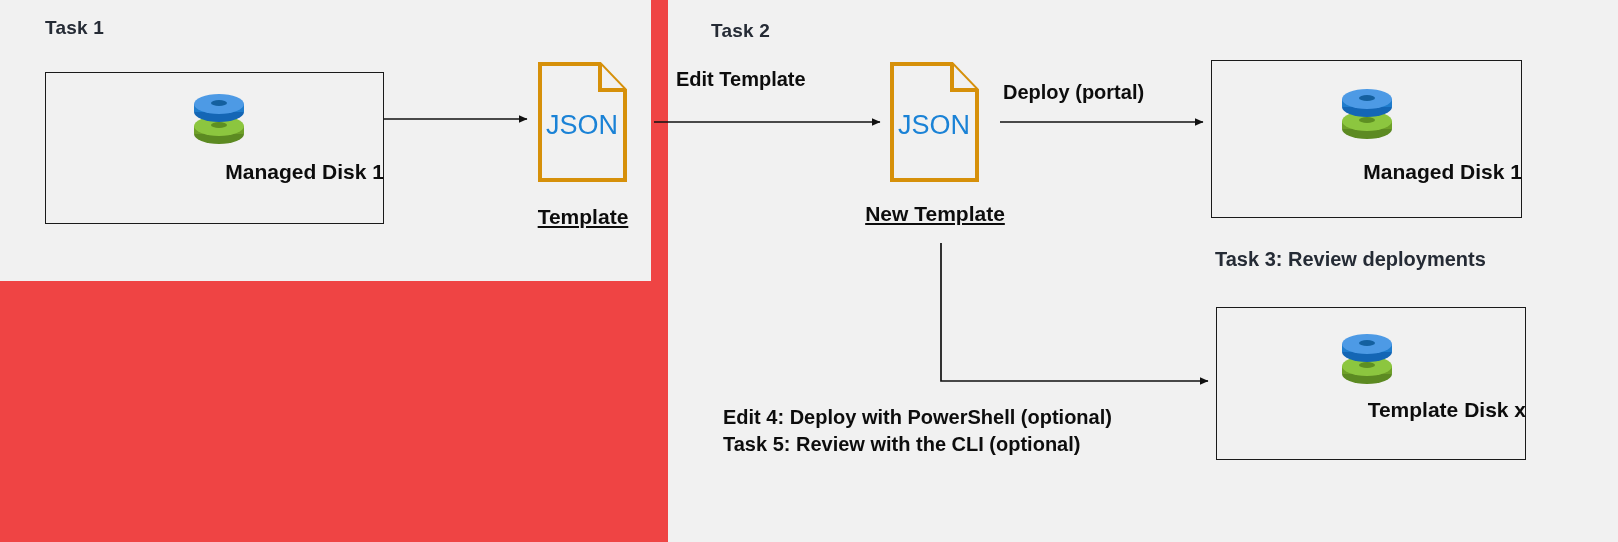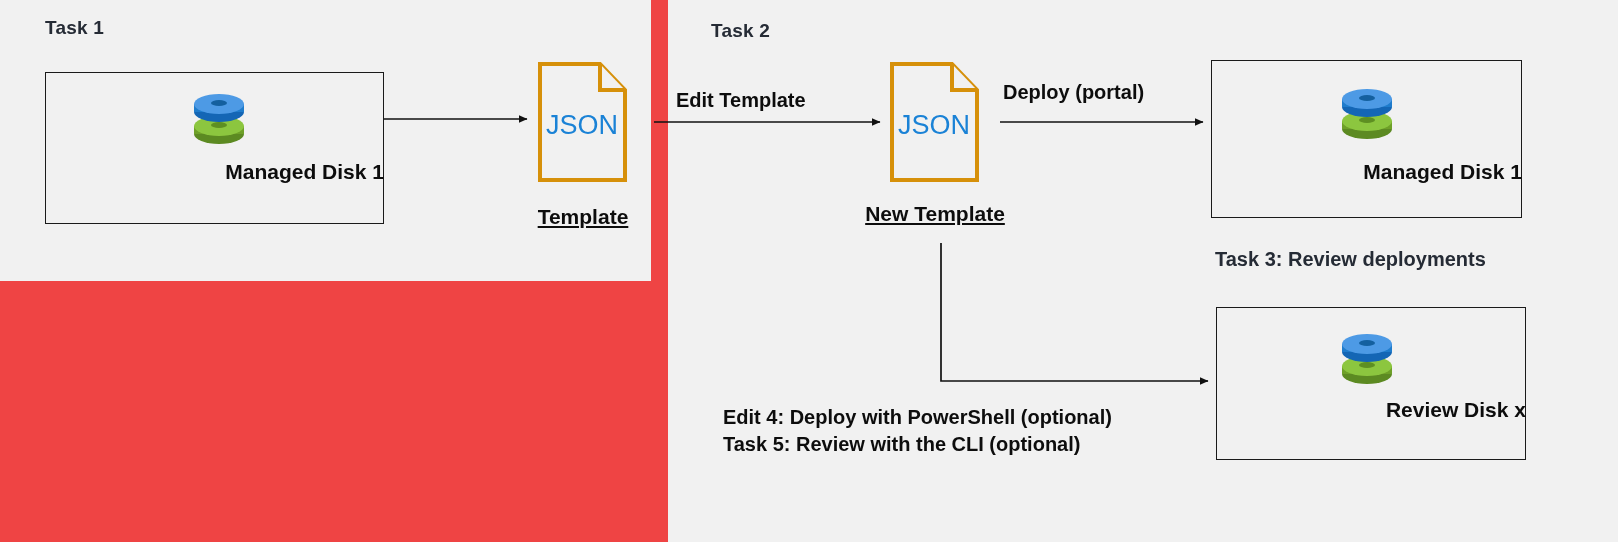--- a/index.html
+++ b/index.html
@@ -92,21 +92,21 @@
   #lbl-template     { left: 478px; top: 205px; width: 210px; }
   #lbl-new-template { left: 830px; top: 202px; width: 210px; }
 
   .edge-label {
     position: absolute;
     color: #0d0d0d;
     font-weight: bold;
     font-size: 20px;
     white-space: nowrap;
   }
-  #lbl-edit-template { left: 676px;  top: 89px; }
+  #lbl-edit-template { left: 676px;  top: 68px; }
   #lbl-deploy-portal { left: 1003px; top: 81px; }
 
   .optional-note {
     position: absolute;
     left: 723px;
     top: 404px;
     color: #0d0d0d;
     font-weight: bold;
     font-size: 20px;
     line-height: 27px;
@@ -217,20 +217,20 @@
       <ellipse cx="31" cy="44" rx="25" ry="10" fill="#5c8a22"></ellipse>
       <rect x="6" y="36" width="50" height="8" fill="#6ea028"></rect>
       <ellipse cx="31" cy="36" rx="25" ry="10" fill="#8cc63f"></ellipse>
       <ellipse cx="31" cy="35" rx="8" ry="3" fill="#5e8f22"></ellipse>
       <ellipse cx="31" cy="22" rx="25" ry="10" fill="#1466b5"></ellipse>
       <rect x="6" y="14" width="50" height="8" fill="#1f7ccc"></rect>
       <ellipse cx="31" cy="14" rx="25" ry="10" fill="#4d9ae5"></ellipse>
       <ellipse cx="31" cy="13" rx="8" ry="3" fill="#14609f"></ellipse>
     </svg>
   </div>
-  <div class="disk-caption" id="cap-mdx">Review Disk x</div>
+  <div class="disk-caption" id="cap-mdx">Template Disk x</div>
 
   <div class="optional-note">
     <div>Edit 4: Deploy with PowerShell (optional)</div>
     <div>Task 5: Review with the CLI (optional)</div>
   </div>
 
 </div>
 
 </body></html>

